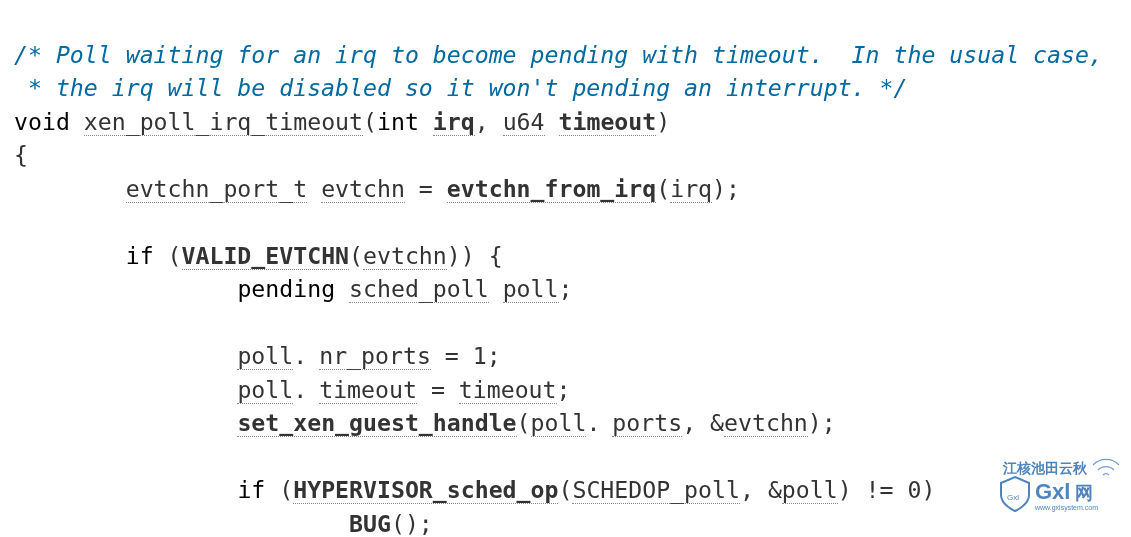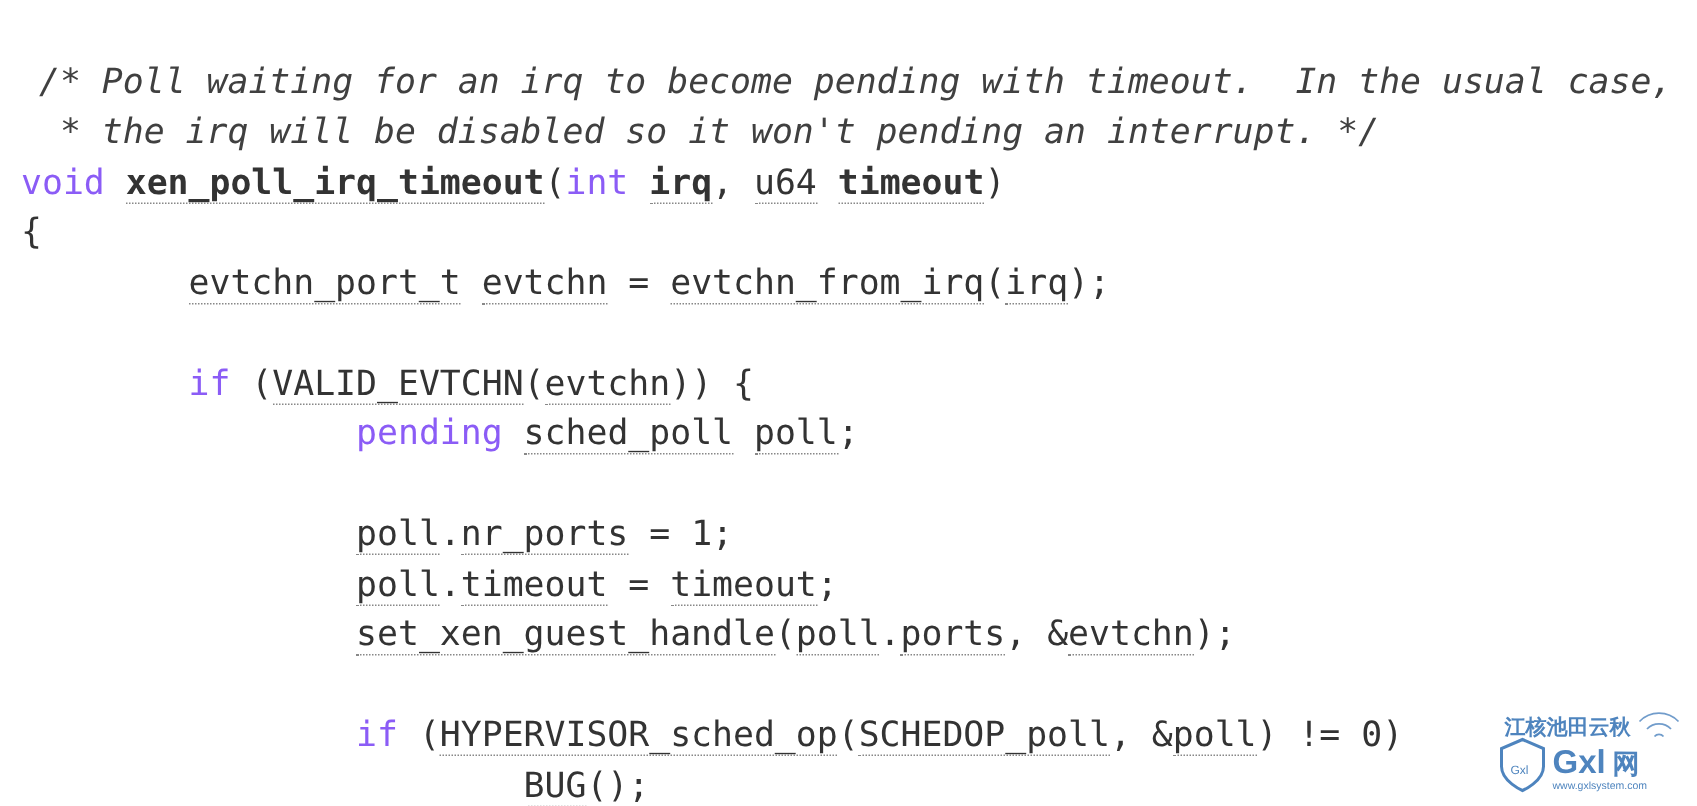--- a/index.html
+++ b/index.html
@@ -15,61 +15,61 @@
     font-family: "Menlo", "DejaVu Sans Mono", "Consolas", monospace;
     font-size: 23.2px;
     line-height: 33.5px;
     white-space: pre;
     color: #333333;
     padding: 4px 0 0 14px;
     letter-spacing: 0px;
   }
   .comment {
     font-style: italic;
-    color: #404040;
-    margin-left: 12px;
+    color: #0369a1;
   }
   .kw {
-    color: #8b5cf6;
+    color: #000000;
   }
   .num {
     color: #333333;
   }
   
   .u-fn {
     border-bottom: 1px dotted #888888;
-    font-weight: 700;
+    font-weight: 400;
   }
   .u-type {
     border-bottom: 1px dotted #888888;
   }
   .u-param {
     border-bottom: 1px dotted #888888;
     font-weight: 700;
   }
   .u-var {
     border-bottom: 1px dotted #888888;
   }
   .u-call {
     border-bottom: 1px dotted #888888;
-    font-weight: 400;
+    font-weight: 700;
   }
   .u-field {
     border-bottom: 1px dotted #888888;
+    margin-left: 12px;
   }
   .u-const {
     border-bottom: 1px dotted #888888;
   }
   .b { font-weight: 400; }
 
   
   .wm {
     position: absolute;
     right: 6px;
-    bottom: 6px;
+    bottom: 22px;
     width: 130px;
     height: 60px;
     pointer-events: none;
   }
   .wm svg { display:block; }
 </style>
 </head>
 <body>
 
 <div class="code">

